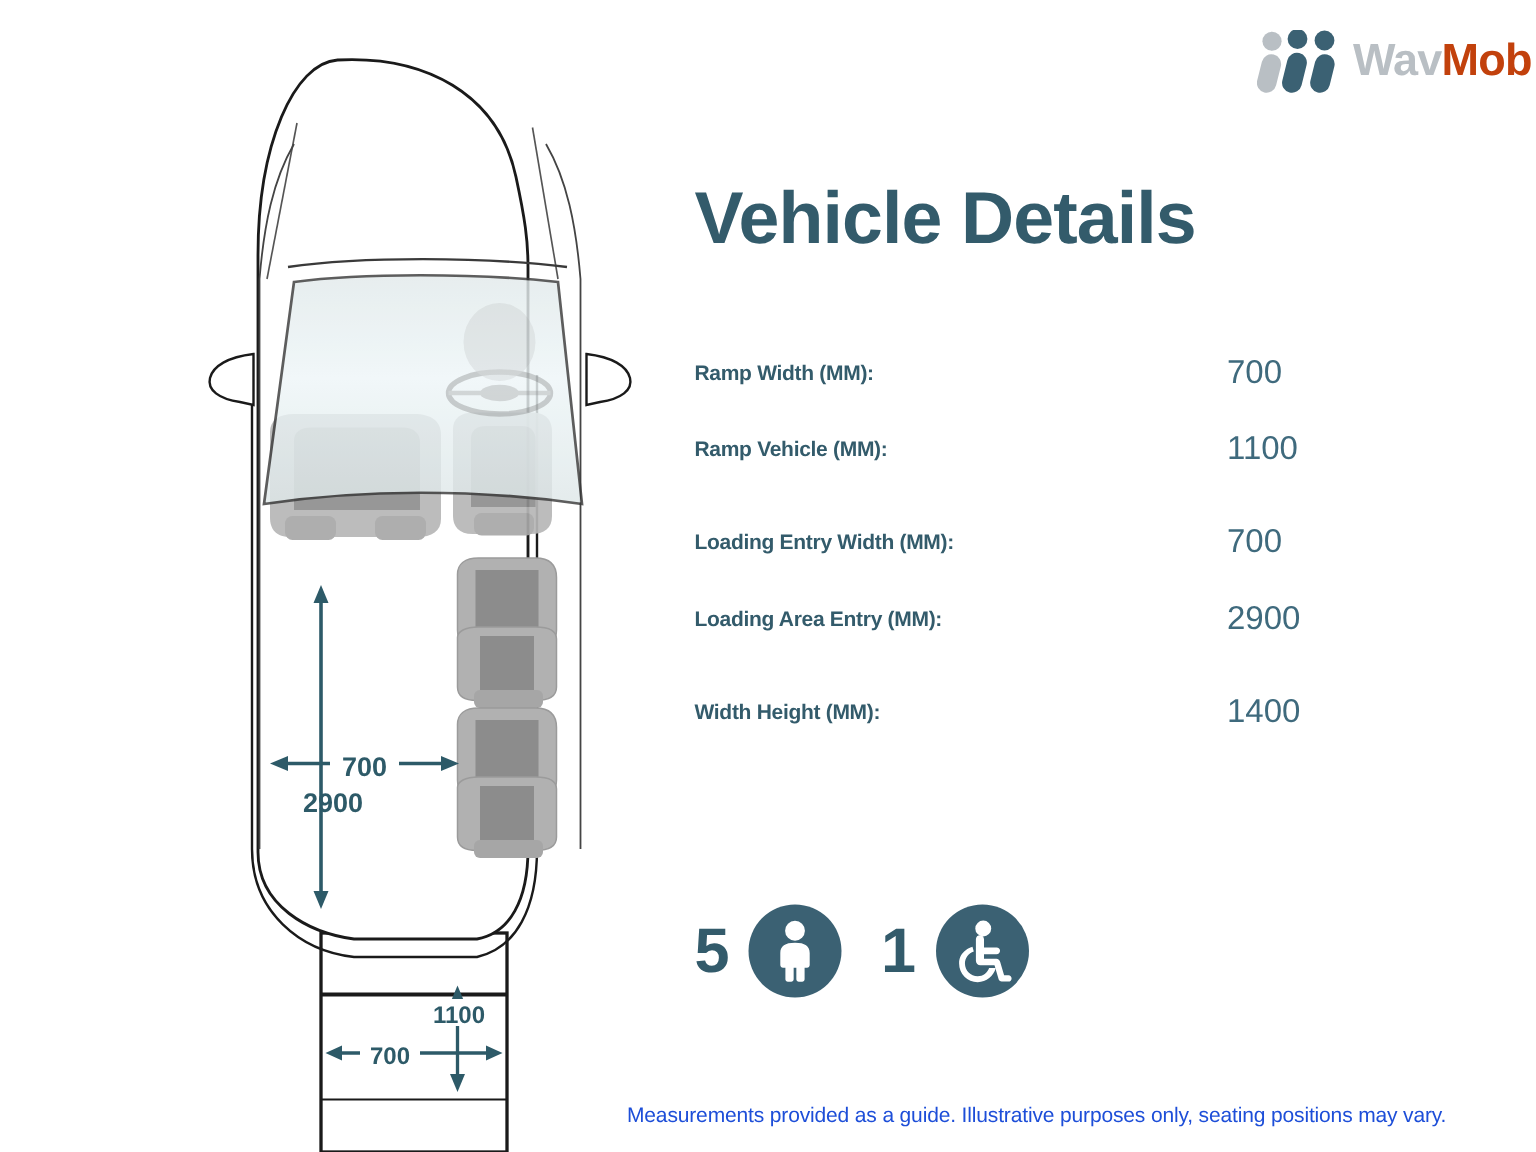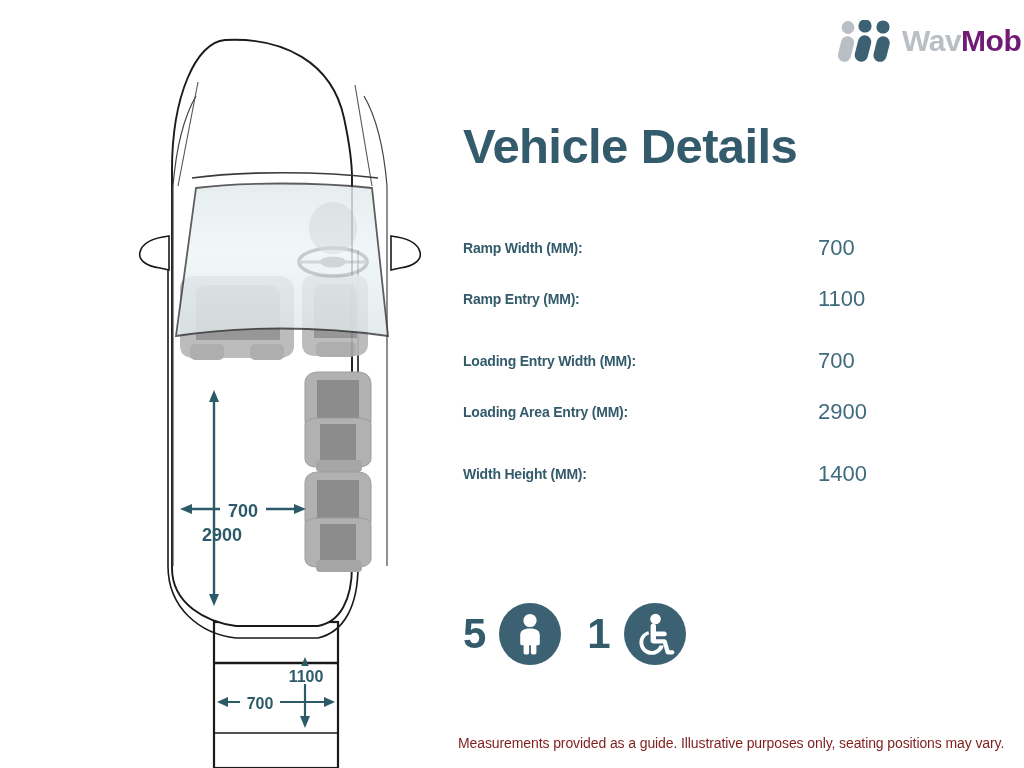--- a/index.html
+++ b/index.html
@@ -24,21 +24,21 @@
   }
   #logo-mark { position: relative; width: 58px; height: 42px; flex: 0 0 auto; }
   #logo-word {
     margin-left: 6px;
     font-size: 30px;
     font-weight: bold;
     letter-spacing: -0.5px;
     white-space: nowrap;
   }
   .wav { color: #b9bfc4; }
-  .mob { color: #701a75; }
+  .mob { color: #c2410c; }
 
   
   #title {
     position: absolute;
     left: 463px; top: 118px;
     font-size: 49px;
     font-weight: bold;
     color: #335b6b;
     letter-spacing: -0.6px;
   }
@@ -91,24 +91,23 @@
     margin-left: 13px;
     display: flex; align-items: center; justify-content: center;
   }
   .cap-gap { width: 26px; }
 
   
   #footer-note {
     position: absolute;
     left: 418px; top: 735px;
     font-size: 14px;
-    color: #7f1d1d;
+    color: #1d4ed8;
     letter-spacing: -0.1px;
     white-space: nowrap;
-    margin-left: 40px;
   }
 
   
   #diagram {
     position: absolute;
     left: 0; top: 0;
     width: 450px; height: 768px;
   }
 </style>
 </head>
@@ -135,21 +134,21 @@
   <h1 id="title">Vehicle Details</h1>
 
   <div id="specs">
 
     <div class="spec-row">
       <span class="spec-label">Ramp Width (MM):</span>
       <span class="spec-value">700</span>
     </div>
 
     <div class="spec-row">
-      <span class="spec-label">Ramp Entry (MM):</span>
+      <span class="spec-label">Ramp Vehicle (MM):</span>
       <span class="spec-value">1100</span>
     </div>
 
     <div class="spec-row gap">
       <span class="spec-label">Loading Entry Width (MM):</span>
       <span class="spec-value">700</span>
     </div>
 
     <div class="spec-row">
       <span class="spec-label">Loading Area Entry (MM):</span>

